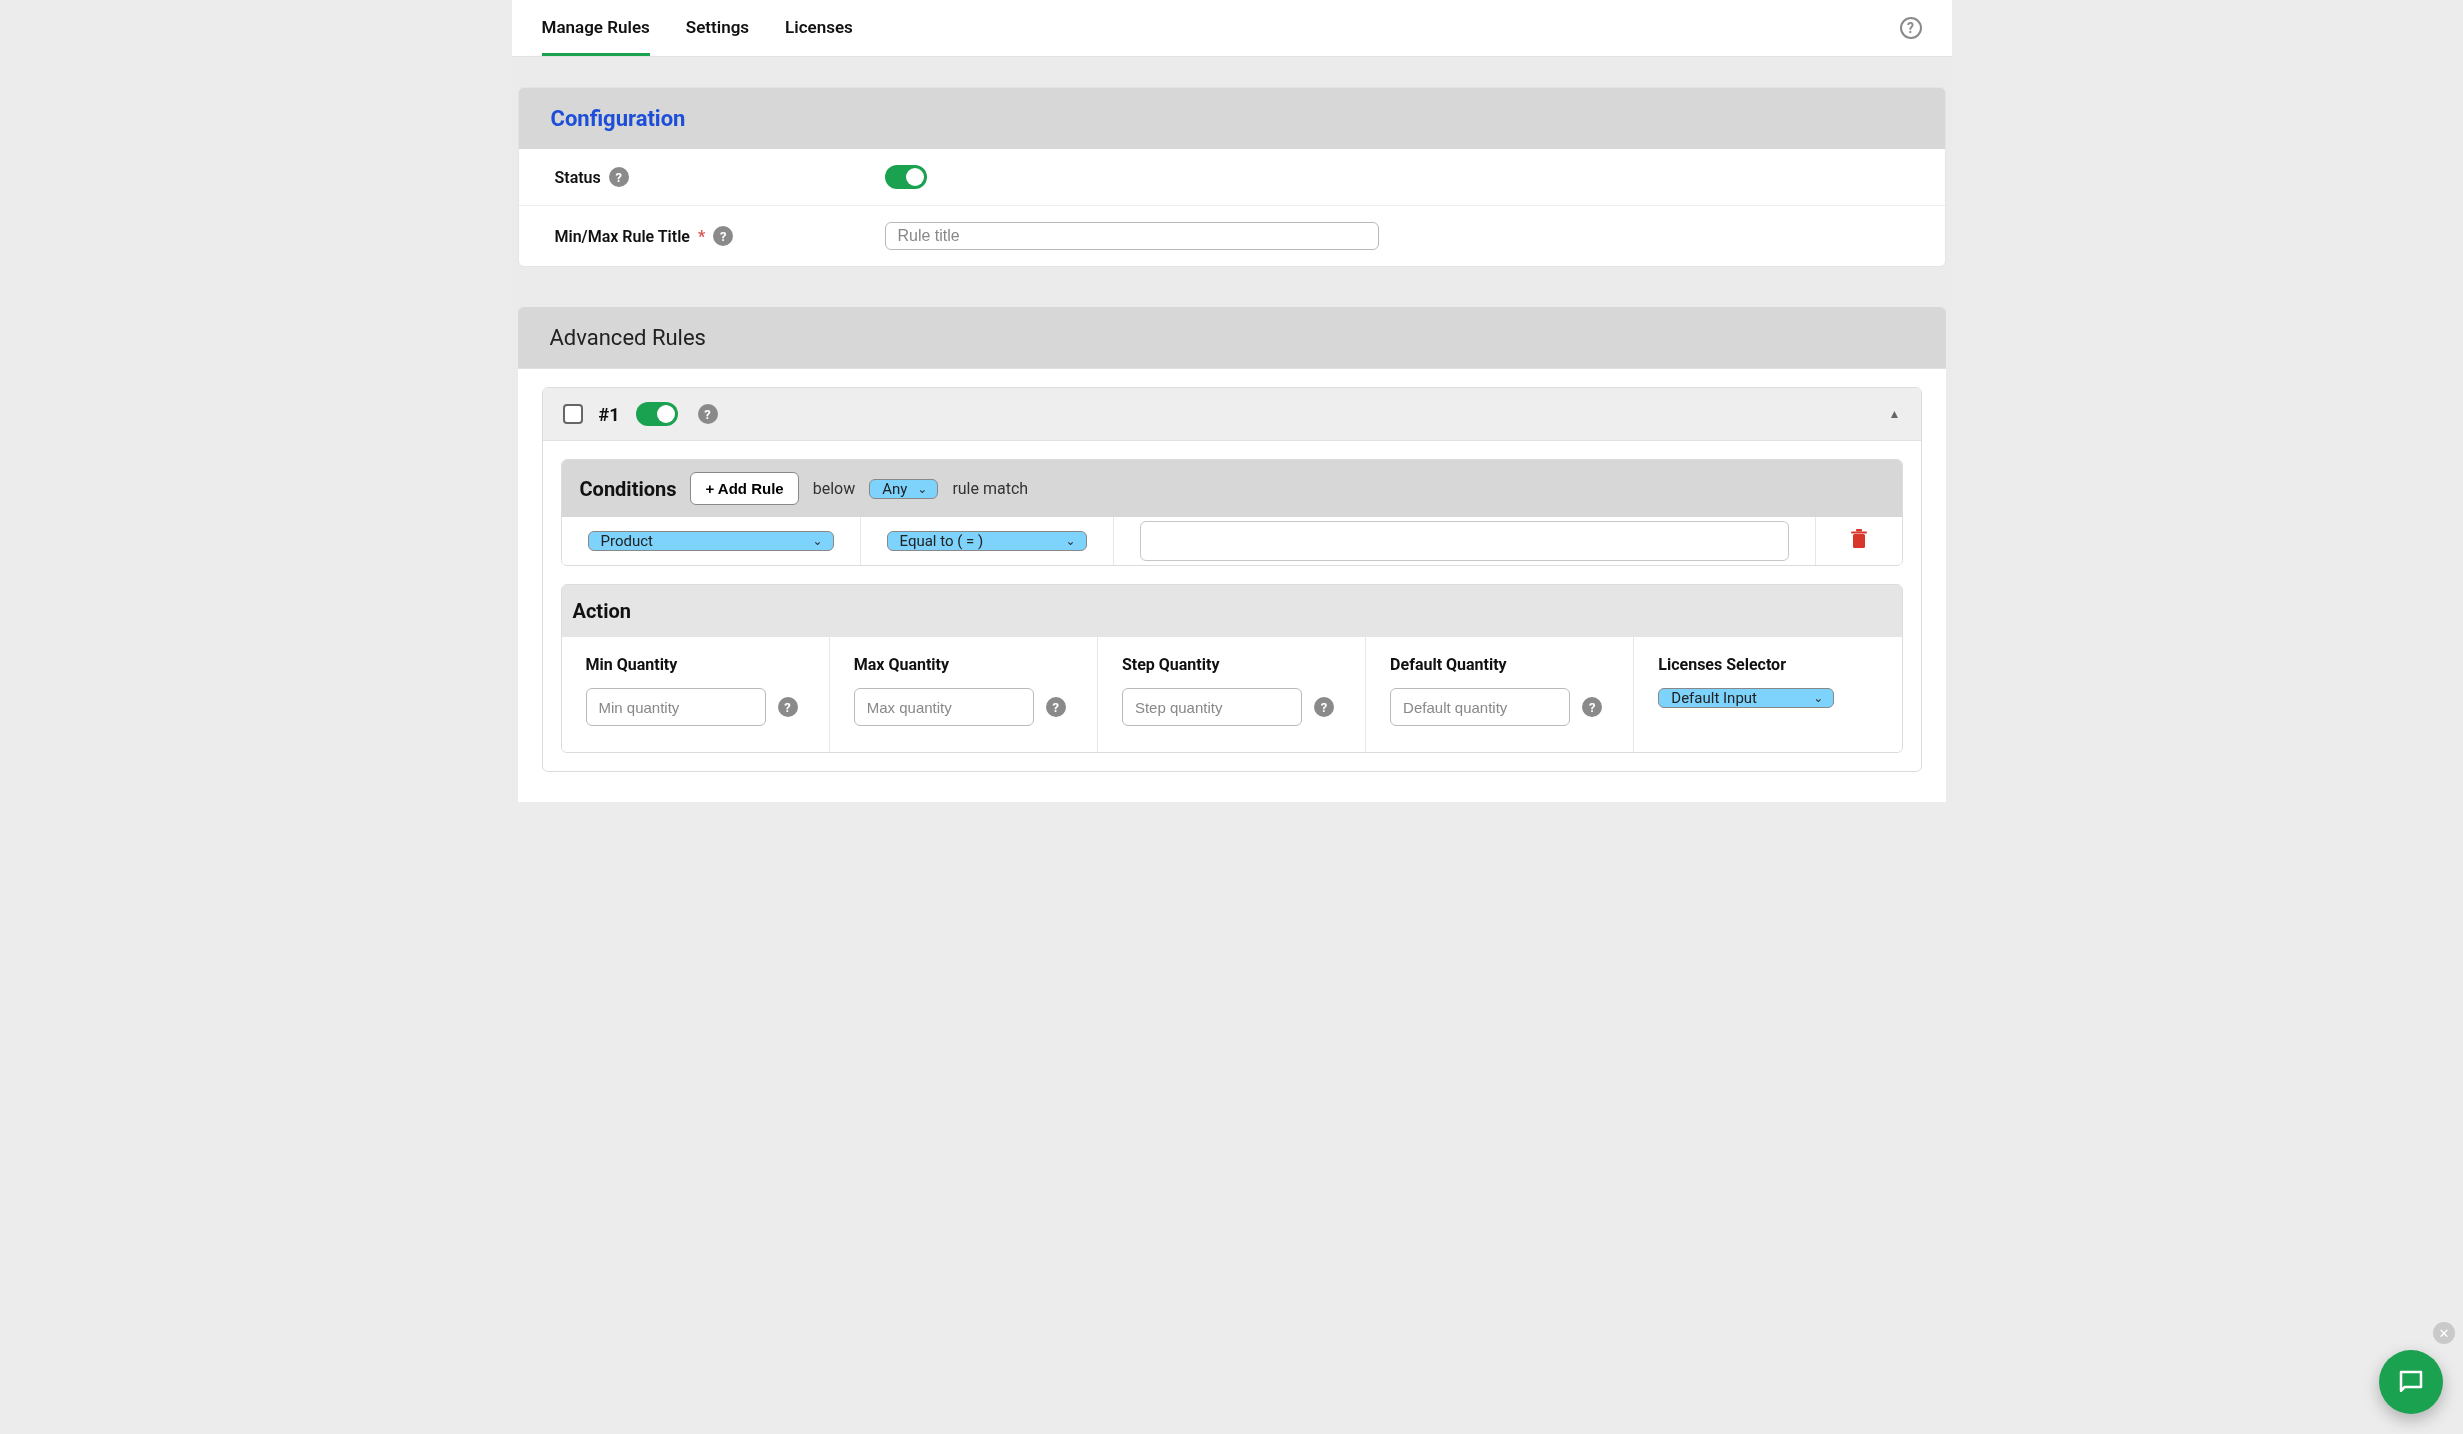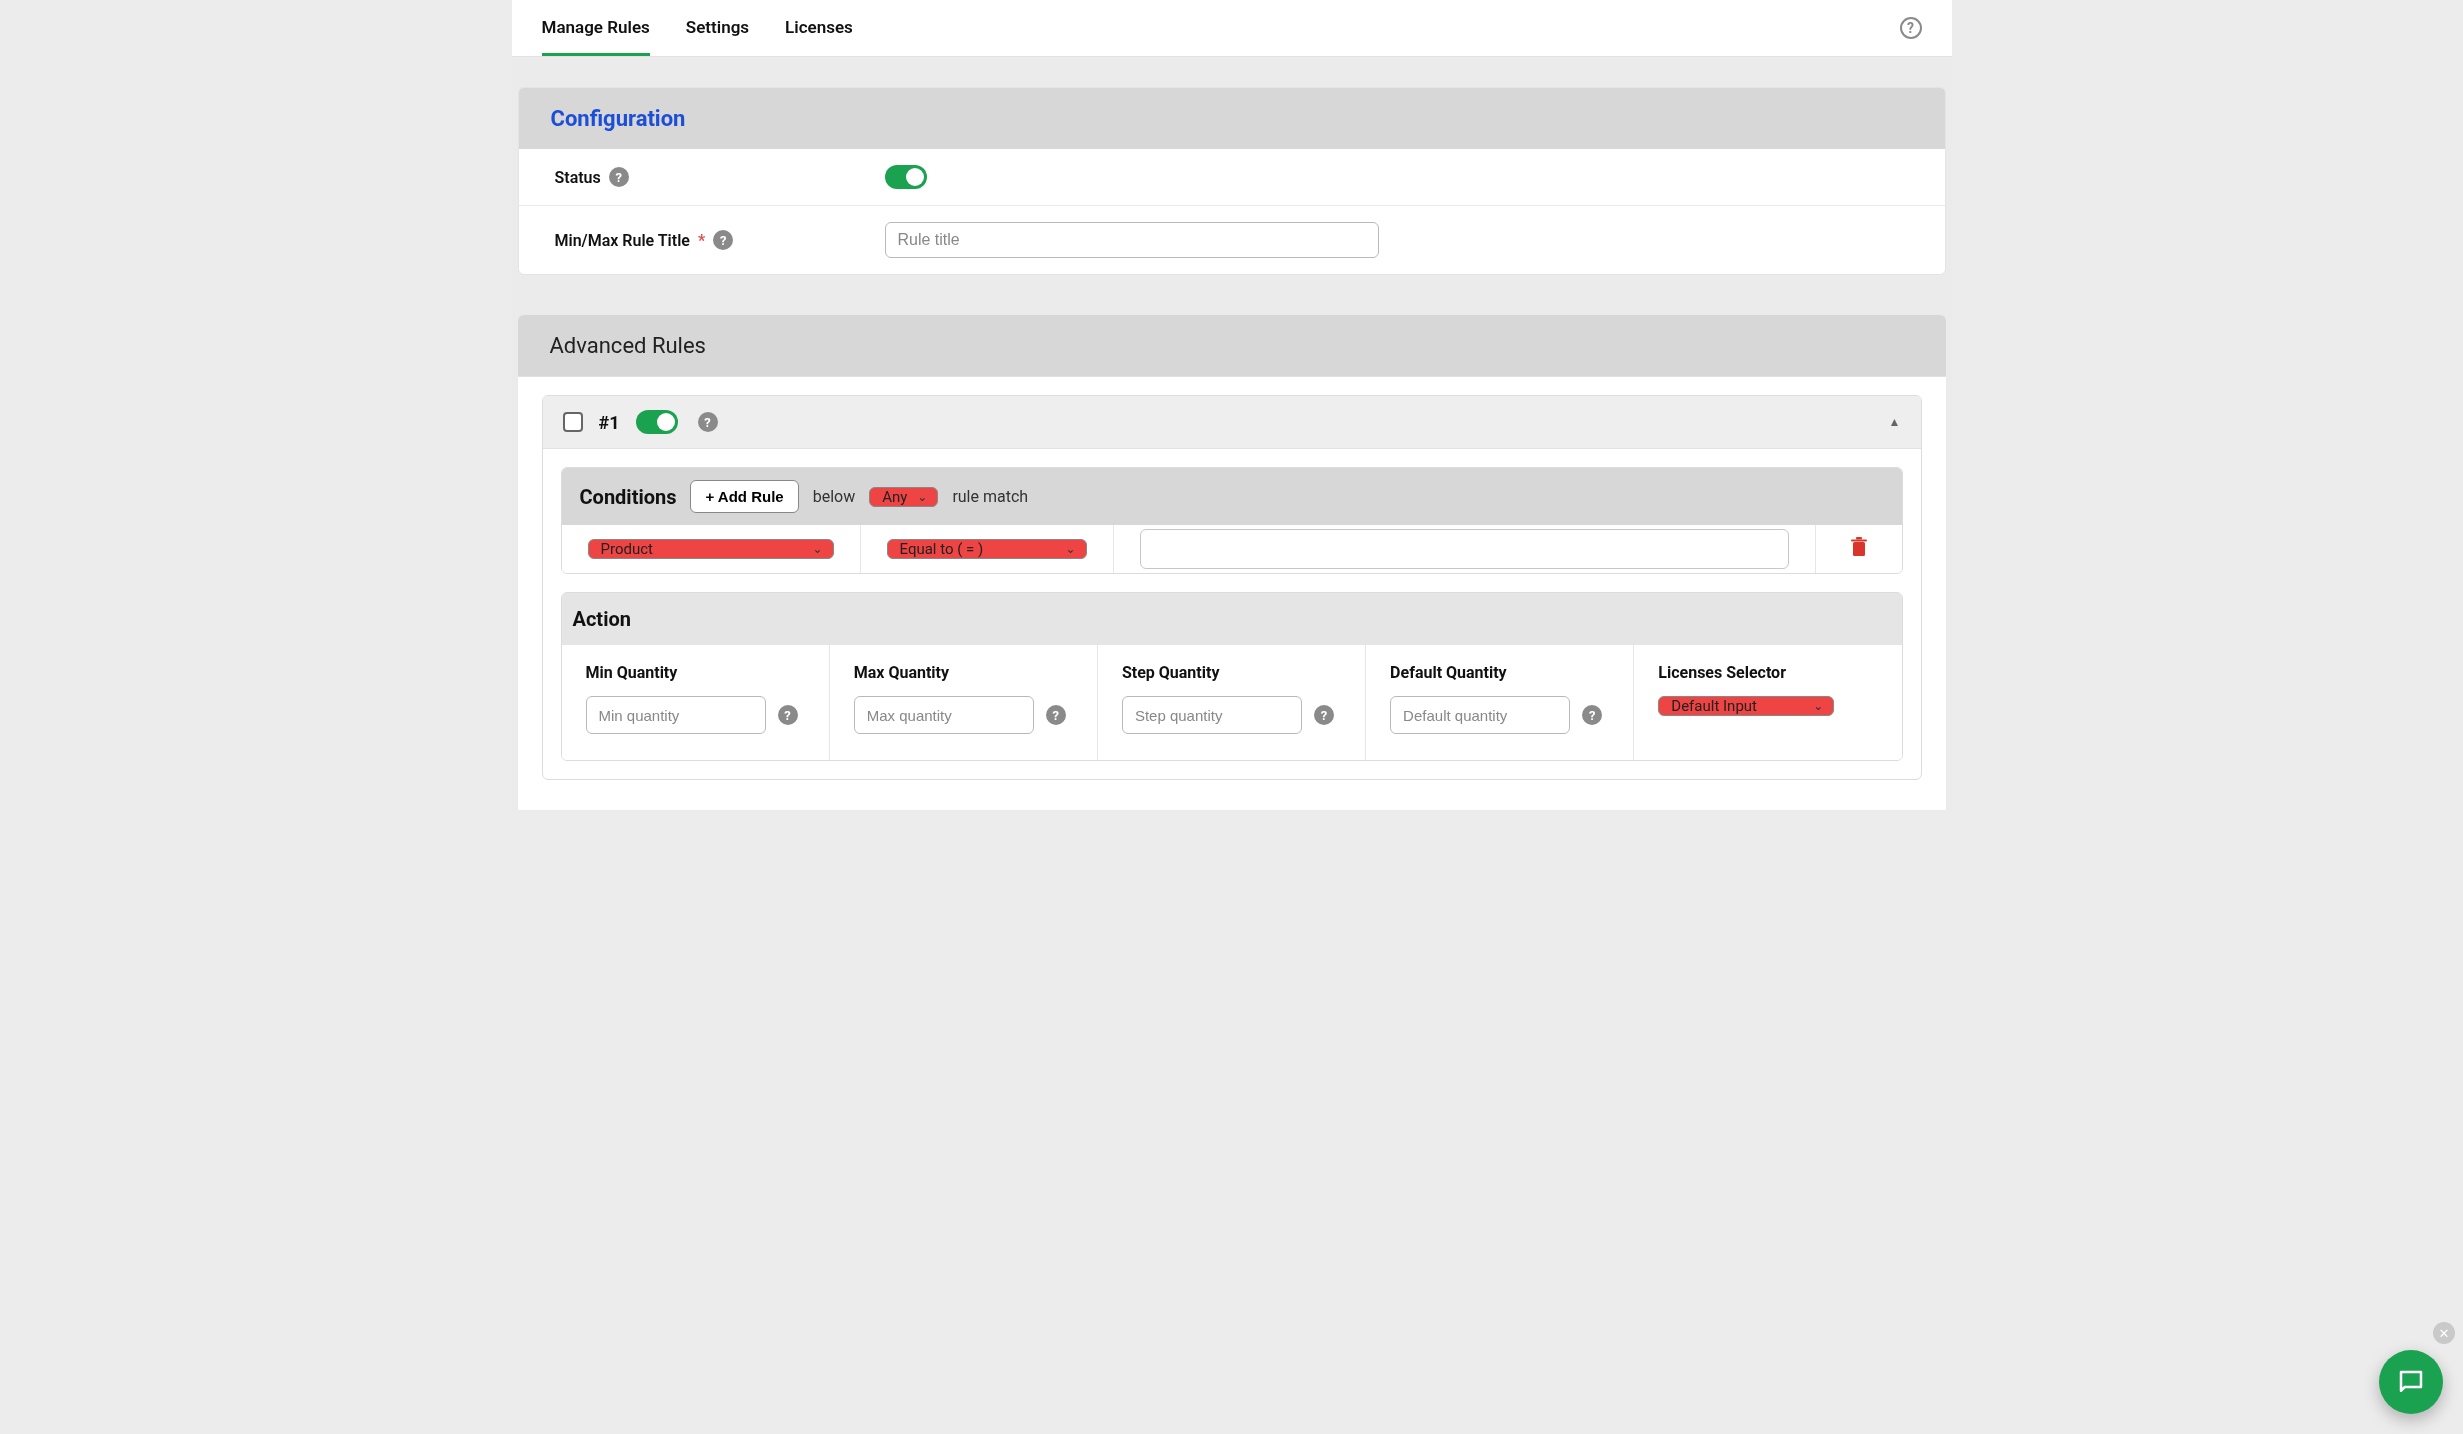--- a/index.html
+++ b/index.html
@@ -79,21 +79,21 @@
   .form-label-col {
     width: 296px;
     font-size: 16px;
     font-weight: 600;
     color:#111;
     display:flex; align-items:center; gap:8px;
   }
   .form-label-col .req { color:#d9534f; font-weight:700; }
   .text-input {
     width: 494px;
-    height: 36px;
+    height: 28px;
     border: 1px solid #b9b9b9;
     border-radius: 6px;
     padding: 0 12px;
     font-size: 16px;
     color: #333;
     background:#fff;
   }
   .text-input::placeholder { color:#888; }
 
   
@@ -155,21 +155,21 @@
     padding: 12px 18px;
     display:flex; align-items:center; gap:14px;
   }
   .cond-title { font-size:20px; font-weight:700; }
   .small-btn {
     border:1px solid #888; background:#fff; border-radius:6px;
     padding: 7px 14px; font-size:15px; font-weight:600; cursor:pointer;
   }
   .below-text { font-size:16px; color:#333; }
   .select {
-    border:1px solid #888; background:#ef4444; border-radius:6px;
+    border:1px solid #888; background:#7dd3fc; border-radius:6px;
     height:20px; padding: 0 30px 0 12px; font-size:15px; color:#222;
     position:relative; display:inline-flex; cursor:pointer;
   }
   .select .chev {
     position:absolute; right:10px; top:50%; transform:translateY(-50%);
     font-size:12px; color:#333;
   }
   .cond-row {
     background:#fff;
     display:flex; align-items:stretch;

